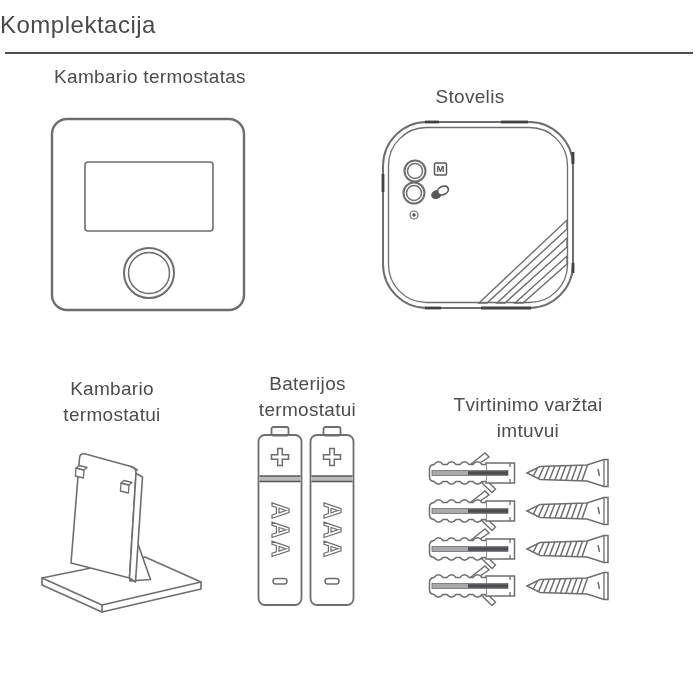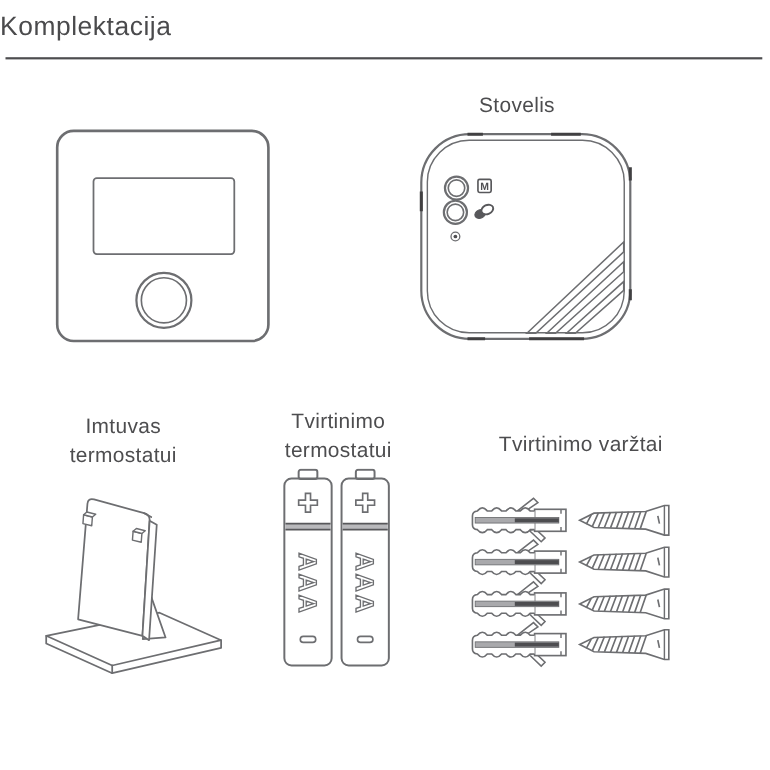--- a/index.html
+++ b/index.html
@@ -36,34 +36,36 @@
   .row-1{top:451px;} .row-2{top:489px;} .row-3{top:527px;} .row-4{top:564px;}
   svg{display:block;}
 </style>
 </head>
 <body>
 
 <div class="page-title">Komplektacija</div>
 <div class="title-rule"></div>
 
 <div class="item-label lbl-thermostat">
+  <div>Kambario termostatas</div>
 </div>
 <div class="item-label lbl-receiver">
   <div>Stovelis</div>
 </div>
 <div class="item-label lbl-stand">
-  <div>Imtuvas</div>
+  <div>Kambario</div>
   <div>termostatui</div>
 </div>
 <div class="item-label lbl-batteries">
-  <div>Tvirtinimo</div>
+  <div>Baterijos</div>
   <div>termostatui</div>
 </div>
 <div class="item-label lbl-screws">
   <div>Tvirtinimo varžtai</div>
+  <div>imtuvui</div>
 </div>
 
 <svg class="art art-thermostat" width="196" height="196" viewBox="0 0 196 196" fill="none" stroke="#6d6e71">
   <rect x="2" y="2" width="192" height="191" rx="15" stroke-width="2.4"></rect>
   <rect x="35" y="45" width="128" height="69" rx="3" stroke-width="1.6"></rect>
   <circle cx="99" cy="156" r="25" stroke-width="2"></circle>
   <circle cx="99" cy="156" r="20.5" stroke-width="1.5"></circle>
 </svg>
 
 <svg class="art art-receiver" width="196" height="192" viewBox="0 0 196 192" fill="none" stroke="#6d6e71">

